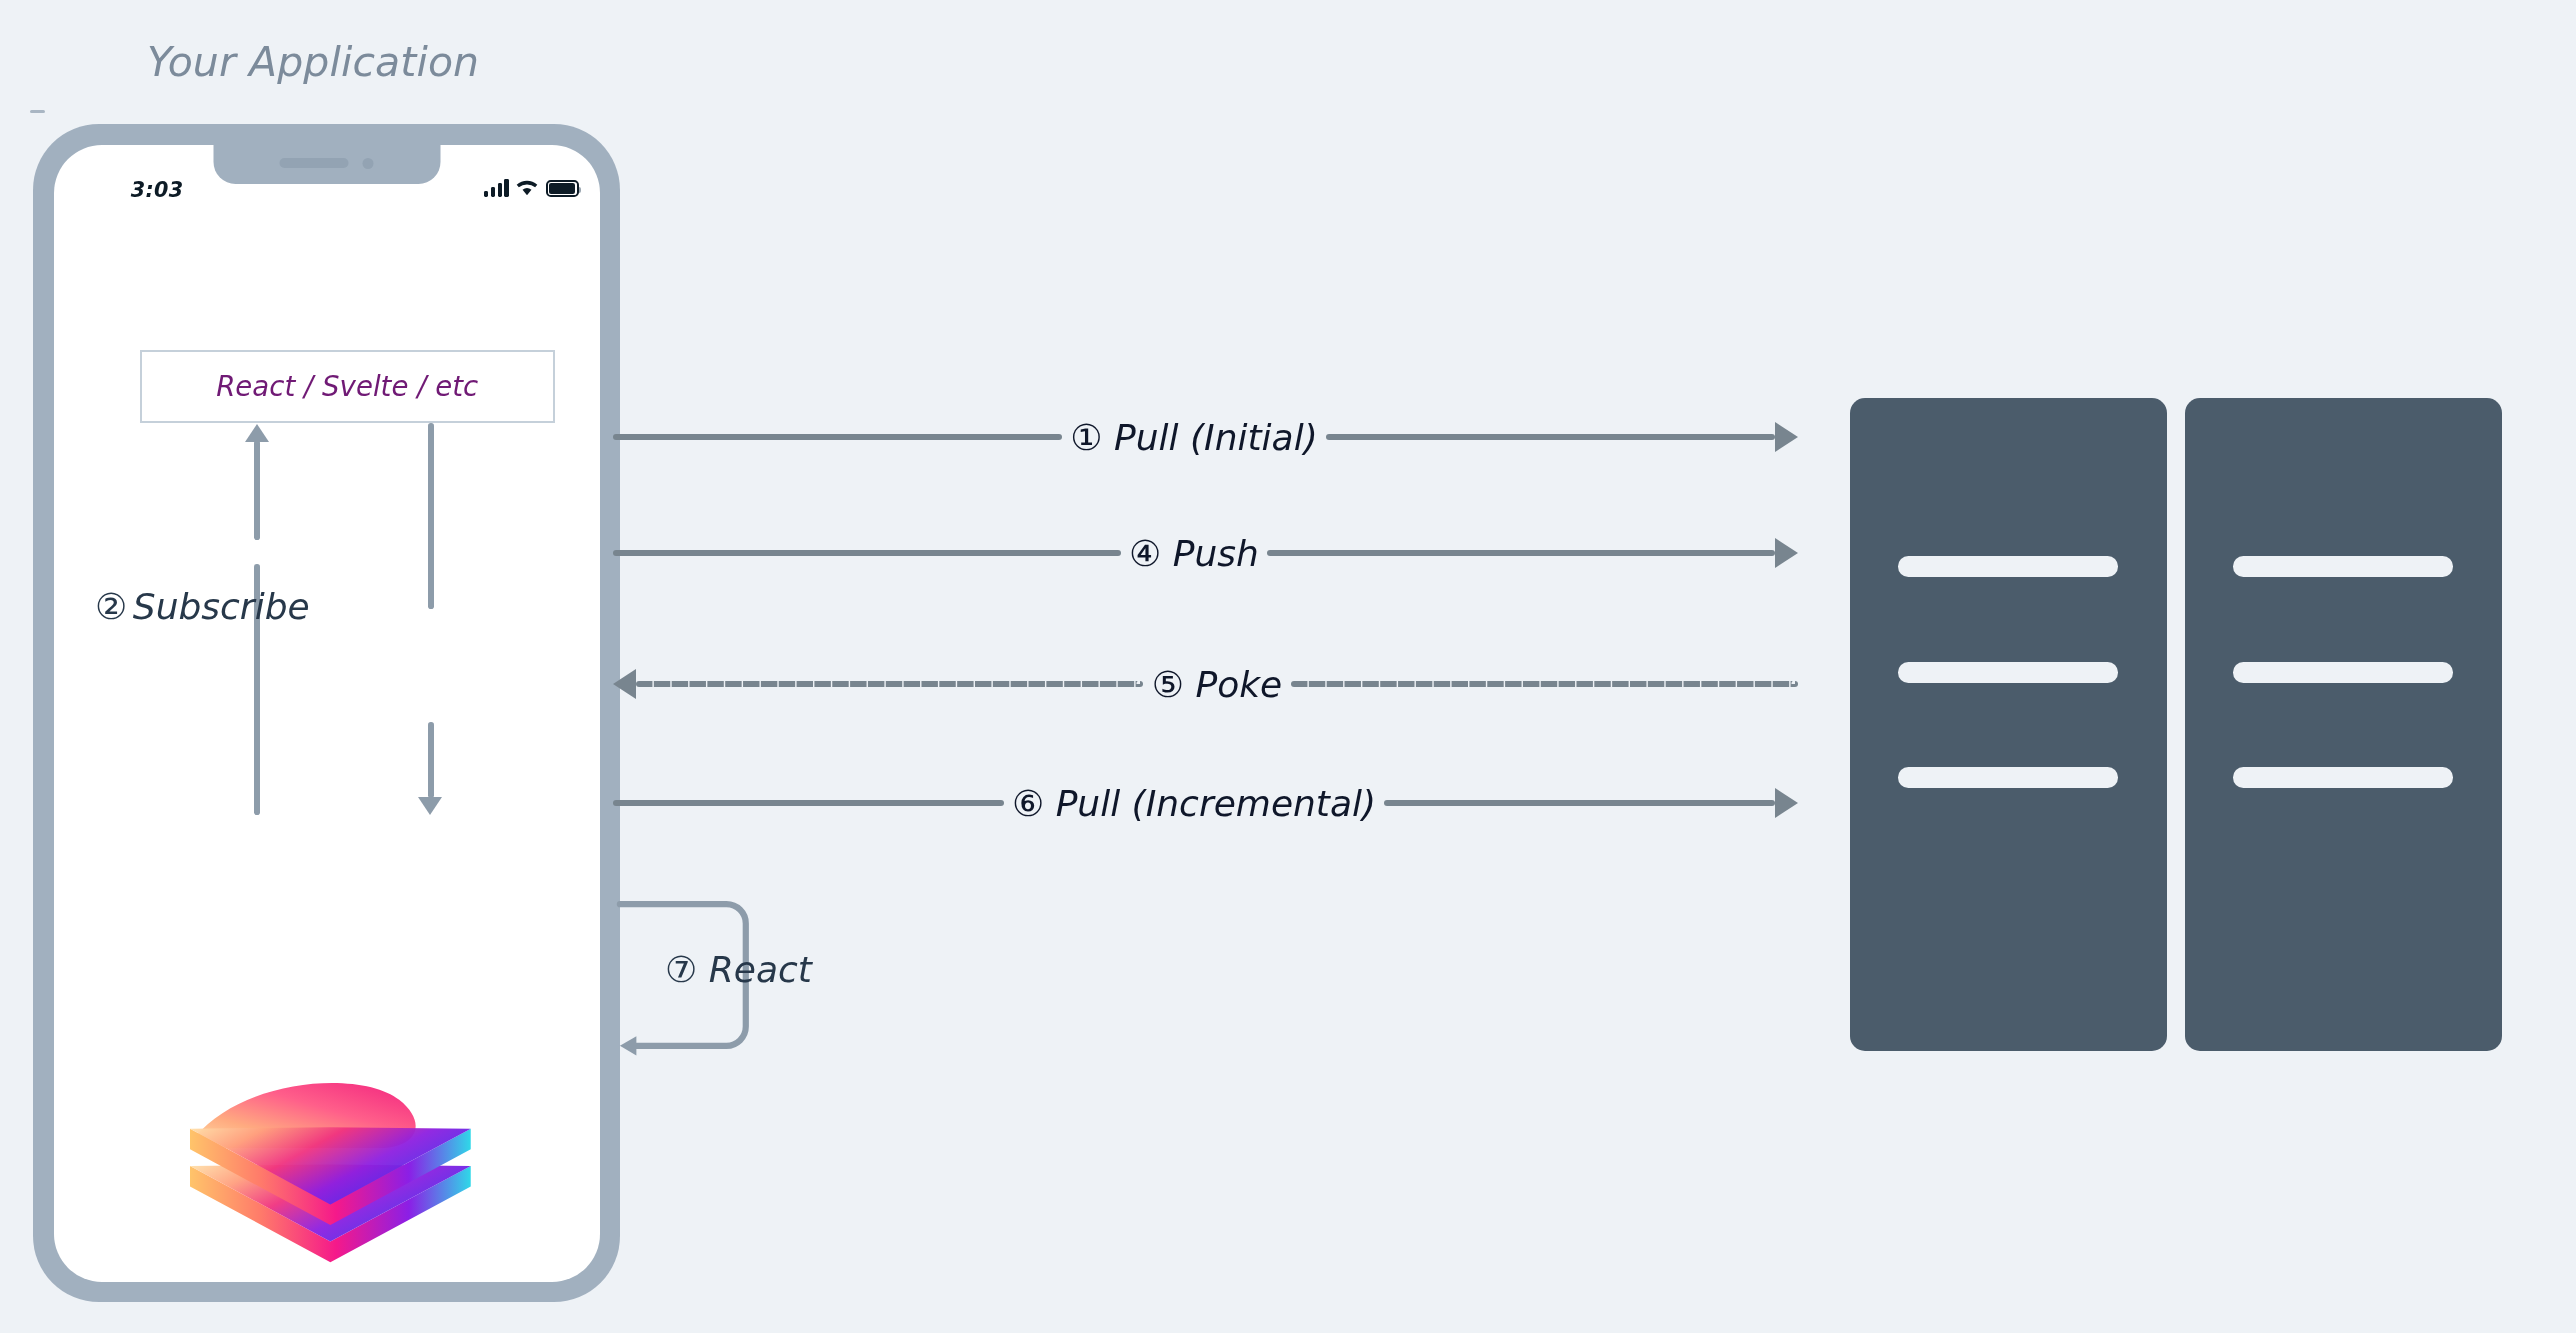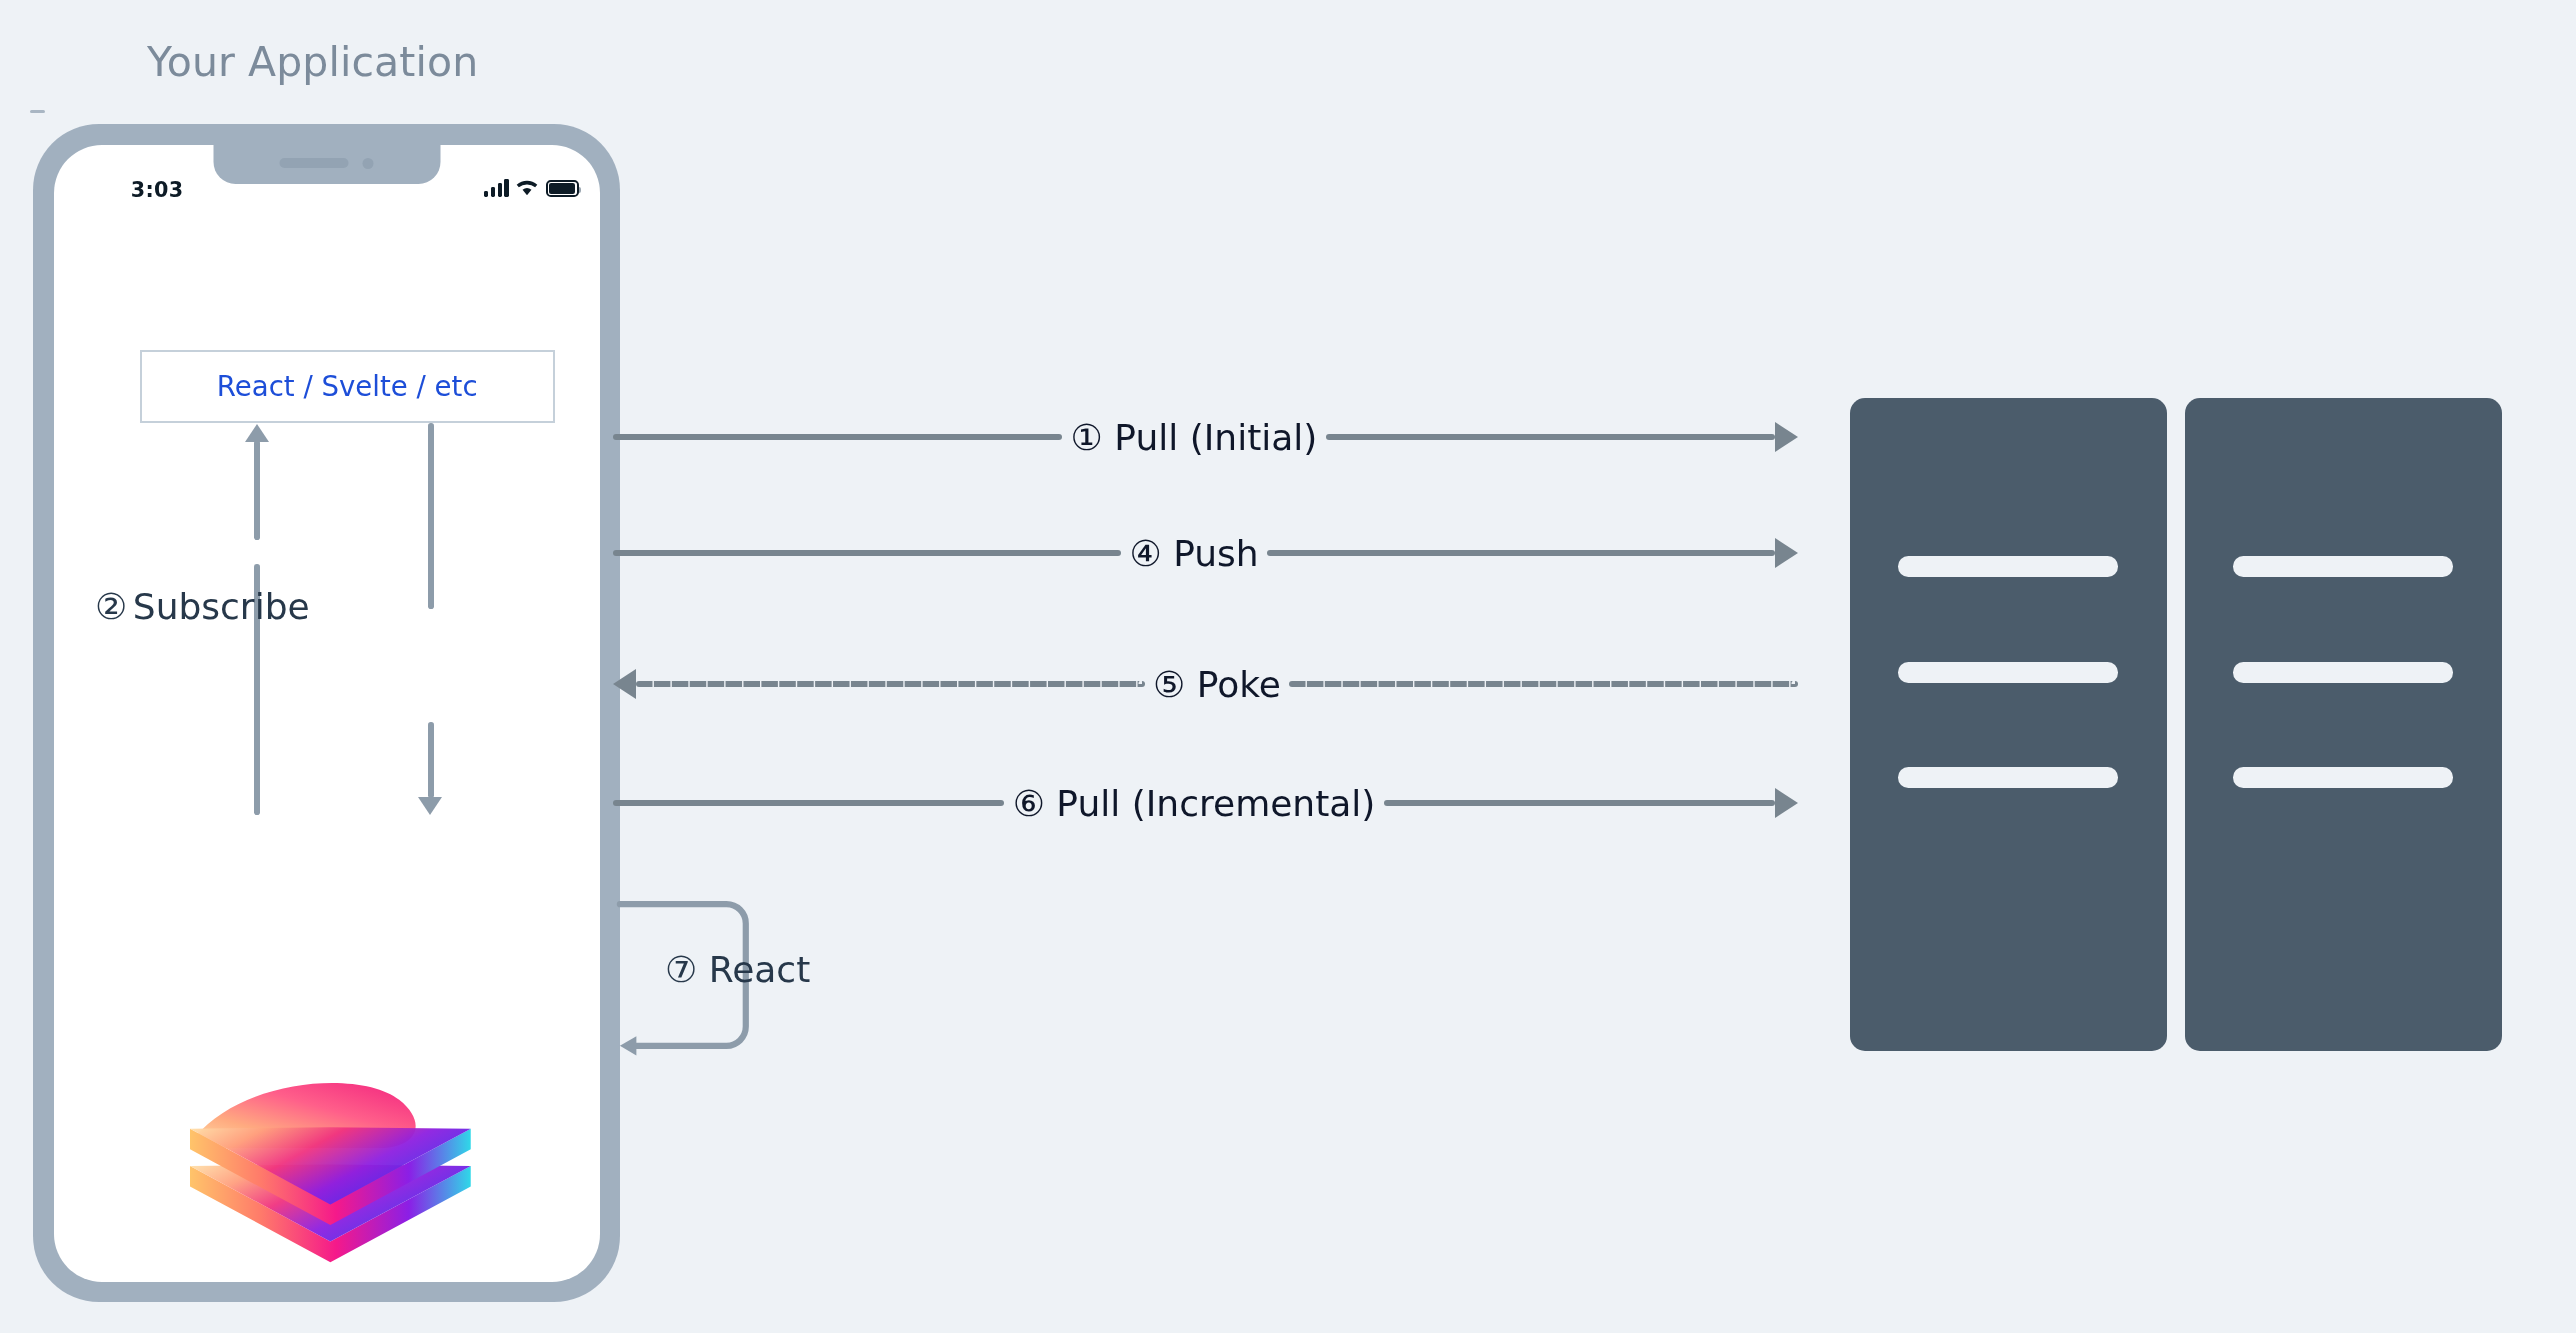--- a/index.html
+++ b/index.html
@@ -8,20 +8,21 @@
   }
   body {
     width: 2576px; height: 1334px;
     font-family: "DejaVu Sans", sans-serif;
     overflow: hidden;
   }
   #stage {
     position: relative;
     width: 2576px; height: 988px;
     background: #eef2f6;
+    font-style: italic;
   }
 
   
   .section-title {
     position: absolute;
     color: #7c8b9b;
     font-size: 41px;
     font-weight: 400;
     white-space: nowrap;
     letter-spacing: 0.1px;
@@ -128,21 +129,21 @@
     position: absolute;
     left: 86px; top: 205px;
     width: 415px; height: 73px;
     border: 2.8px solid #c5d0da;
     background: #ffffff;
     box-sizing: border-box;
     display: flex; align-items: center; justify-content: center;
   }
   #fw-label {
     font-size: 27.6px;
-    color: #1d4ed8;
+    color: #701a75;
     white-space: nowrap;
   }
 
   
   #logo-wrap {
     position: absolute;
     left: 103px; top: 916px;
     width: 344px; height: 207px;
   }
 

